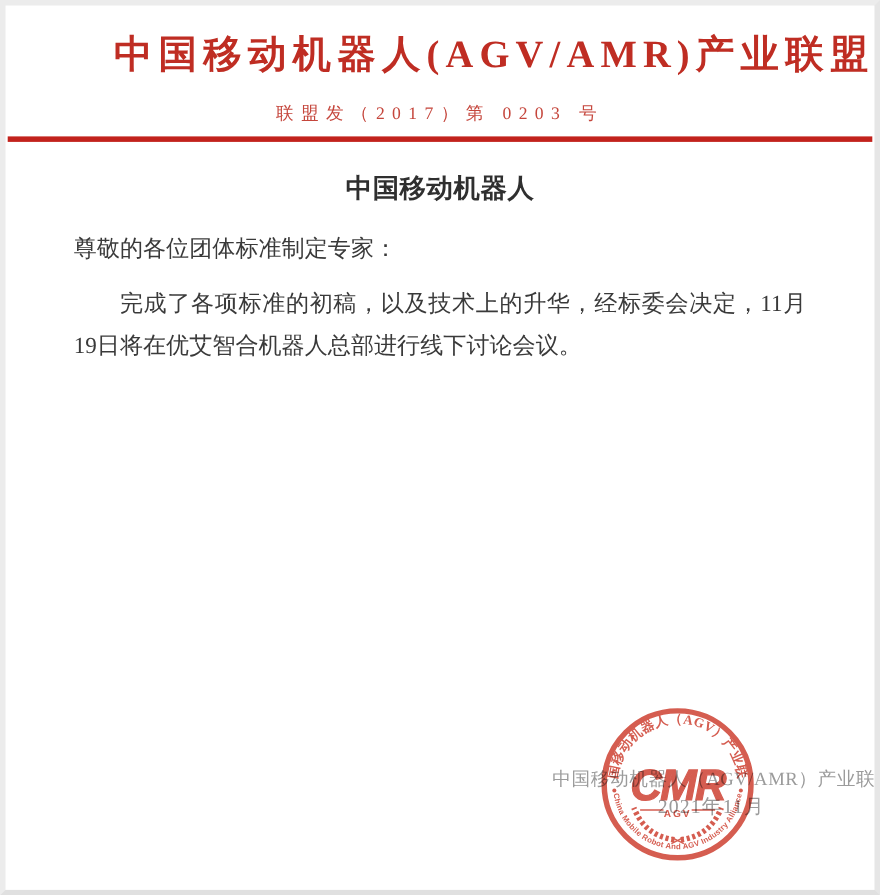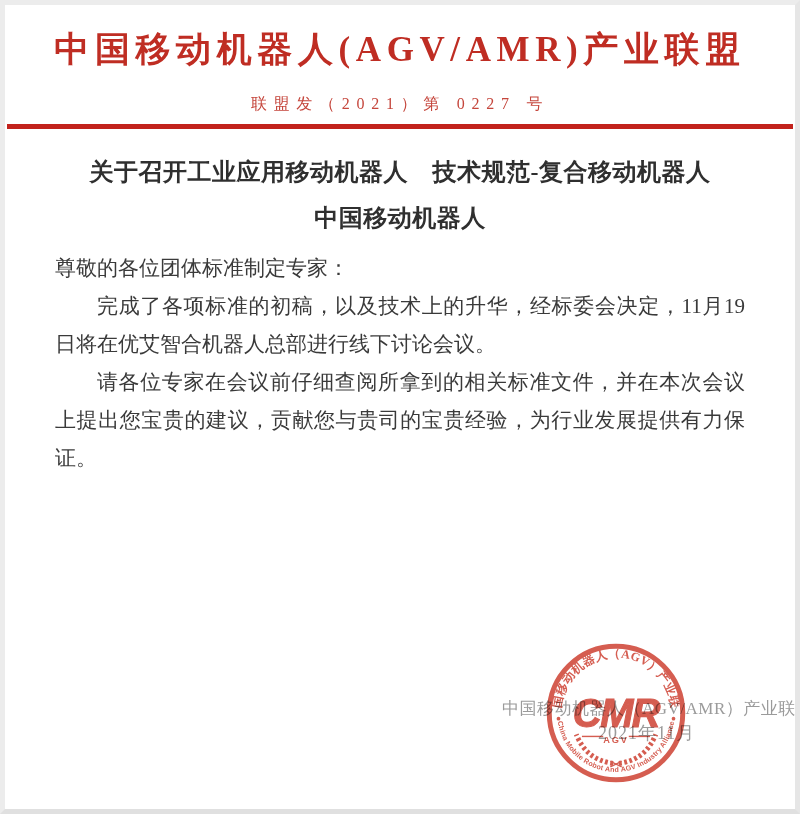--- a/index.html
+++ b/index.html
@@ -7,21 +7,21 @@
     width:800px;height:814px;overflow:hidden;box-sizing:border-box;
     background:#ffffff;
     border:5px solid #ececec;border-bottom-color:#e0e0e0;border-right-color:#e6e6e6;
     font-family:"Liberation Serif","DejaVu Serif",serif;
     position:relative;
   }
   .page{position:relative;width:100%;height:100%;}
 
   .org-title{
     margin-top:21px;
-    text-align:center;
+    text-align:right;
     color:#bf2d23;
     font-size:35px;
     font-weight:bold;
     letter-spacing:0.16em;
     line-height:48px;
     white-space:nowrap;
   }
   .doc-number{
     margin-top:20px;
     text-align:center;
@@ -45,21 +45,21 @@
     letter-spacing:0.5px;
   }
   .body-text{
     width:690px;
     margin:8px auto 0 auto;
     color:#3a3a3a;
     font-size:21px;
     line-height:38px;
     text-align:justify;
   }
-  .body-text p{margin:0;}
+  .body-text p{margin:12px;}
   .body-text p.indent{text-indent:2em;}
 
   .footer{
     position:absolute;left:0;top:612px;width:100%;height:198px;
   }
   .alliance-name{
     position:absolute;left:497px;top:59px;
     color:#9b9b9b;font-size:17px;letter-spacing:0.5px;white-space:nowrap;
   }
   .issue-date{
@@ -81,33 +81,31 @@
     font-weight:bold;
   }
 </style>
 </head>
 <body>
 
 <div class="page">
 
   <div class="org-title">中国移动机器人(AGV/AMR)产业联盟</div>
 
-  <div class="doc-number">联盟发（2021）第 0227 号</div>
+  <div class="doc-number">联盟发（2017）第 0203 号</div>
 
   <div class="red-rule"></div>
 
   <div class="notice-title">
-    <div>关于召开工业应用移动机器人　技术规范-复合移动机器人</div>
     <div>中国移动机器人</div>
   </div>
 
   <div class="body-text">
     <p>尊敬的各位团体标准制定专家：</p>
     <p class="indent">完成了各项标准的初稿，以及技术上的升华，经标委会决定，11月19日将在优艾智合机器人总部进行线下讨论会议。</p>
-    <p class="indent">请各位专家在会议前仔细查阅所拿到的相关标准文件，并在本次会议上提出您宝贵的建议，贡献您与贵司的宝贵经验，为行业发展提供有力保证。</p>
   </div>
 
   <div class="footer">
 
     <div class="alliance-name">中国移动机器人（AGV/AMR）产业联盟</div>
     <div class="issue-date">2021年11月</div>
 
     <svg class="seal" viewBox="0 0 200 200">
       <defs>
         <path id="arcTop" d="M 22,100 A 78,78 0 0 1 178,100" fill="none"></path>

